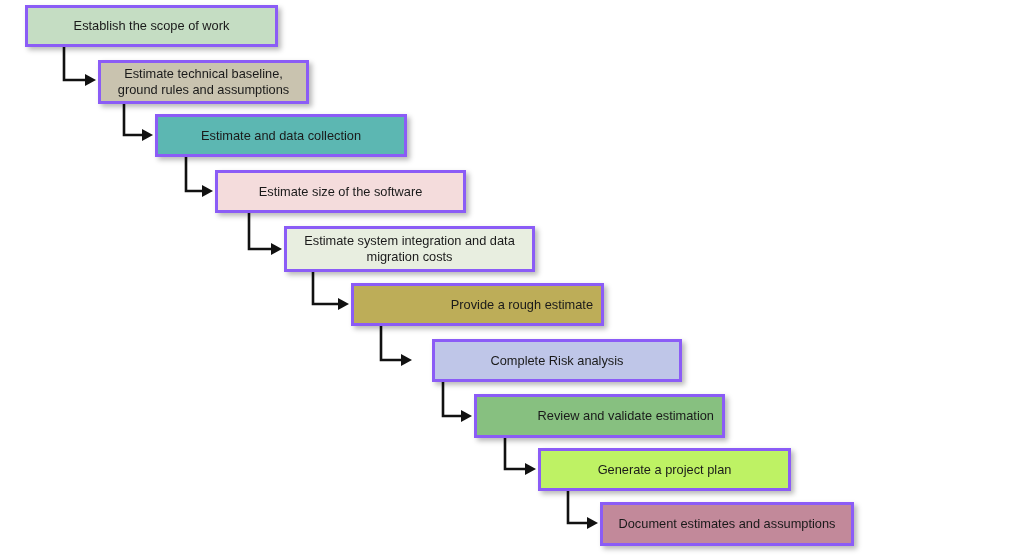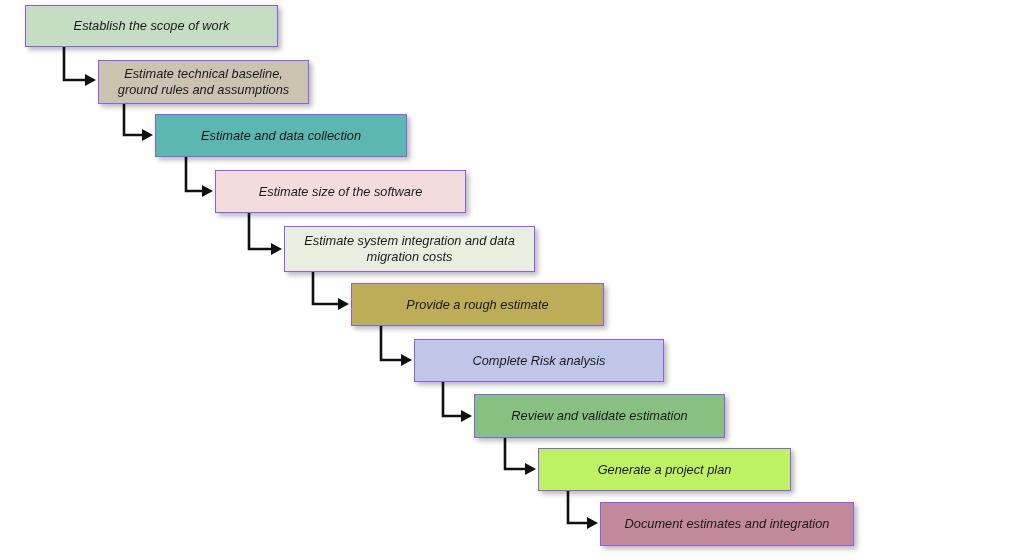--- a/index.html
+++ b/index.html
@@ -32,28 +32,27 @@
   }
   .title-text {
     font-size: 19.5px;
     color: #1d1d1d;
     letter-spacing: 0.4px;
     white-space: nowrap;
   }
   .step {
     position: absolute;
     box-sizing: border-box;
-    border: 1px solid #8b5cf6;
+    border: 3px solid #8b5cf6;
     box-shadow: 3px 3px 5px rgba(0,0,0,0.28);
     display: flex;
     align-items: center;
     justify-content: center;
     text-align: center;
     padding: 2px 8px;
-    font-style: italic;
   }
   .step-label {
     font-size: 12.8px;
     line-height: 16px;
     color: #1a1a1a;
   }
   .conn {
     position: absolute;
     pointer-events: none;
     overflow: visible;
@@ -112,29 +111,29 @@
   </div>
   <div class="step" id="step-3" style="left: 155px; top: 114px; width: 252px; height: 43px; background: rgb(92, 183, 178);">
     <span class="step-label">Estimate and data collection</span>
   </div>
   <div class="step" id="step-4" style="left: 215px; top: 170px; width: 251px; height: 43px; background: rgb(244, 220, 220);">
     <span class="step-label">Estimate size of the software</span>
   </div>
   <div class="step" id="step-5" style="left: 284px; top: 226px; width: 251px; height: 46px; background: rgb(232, 238, 224);">
     <span class="step-label">Estimate system integration and data migration costs</span>
   </div>
-  <div class="step" id="step-6" style="left: 351px; top: 283px; width: 253px; height: 43px; background: rgb(189, 173, 88);">
+  <div class="step" id="step-6" style="left: 351px; top: 283px; width: 253px; height: 43px; background: rgb(189, 173, 88); justify-content: flex-end;">
     <span class="step-label">Provide a rough estimate</span>
   </div>
-  <div class="step" id="step-7" style="left: 414px; top: 339px; width: 250px; height: 43px; background: rgb(191, 198, 232);">
+  <div class="step" id="step-7" style="left: 432px; top: 339px; width: 250px; height: 43px; background: rgb(191, 198, 232);">
     <span class="step-label">Complete Risk analysis</span>
   </div>
-  <div class="step" id="step-8" style="left: 474px; top: 394px; width: 251px; height: 44px; background: rgb(135, 192, 128);">
+  <div class="step" id="step-8" style="left: 474px; top: 394px; width: 251px; height: 44px; background: rgb(135, 192, 128); justify-content: flex-end;">
     <span class="step-label">Review and validate estimation</span>
   </div>
   <div class="step" id="step-9" style="left: 538px; top: 448px; width: 253px; height: 43px; background: #bef264;">
     <span class="step-label">Generate a project plan</span>
   </div>
   <div class="step" id="step-10" style="left: 600px; top: 502px; width: 254px; height: 44px; background: rgb(194, 137, 154);">
-    <span class="step-label">Document estimates and integration</span>
+    <span class="step-label">Document estimates and assumptions</span>
   </div>
 
 </div>
 
 </body></html>

